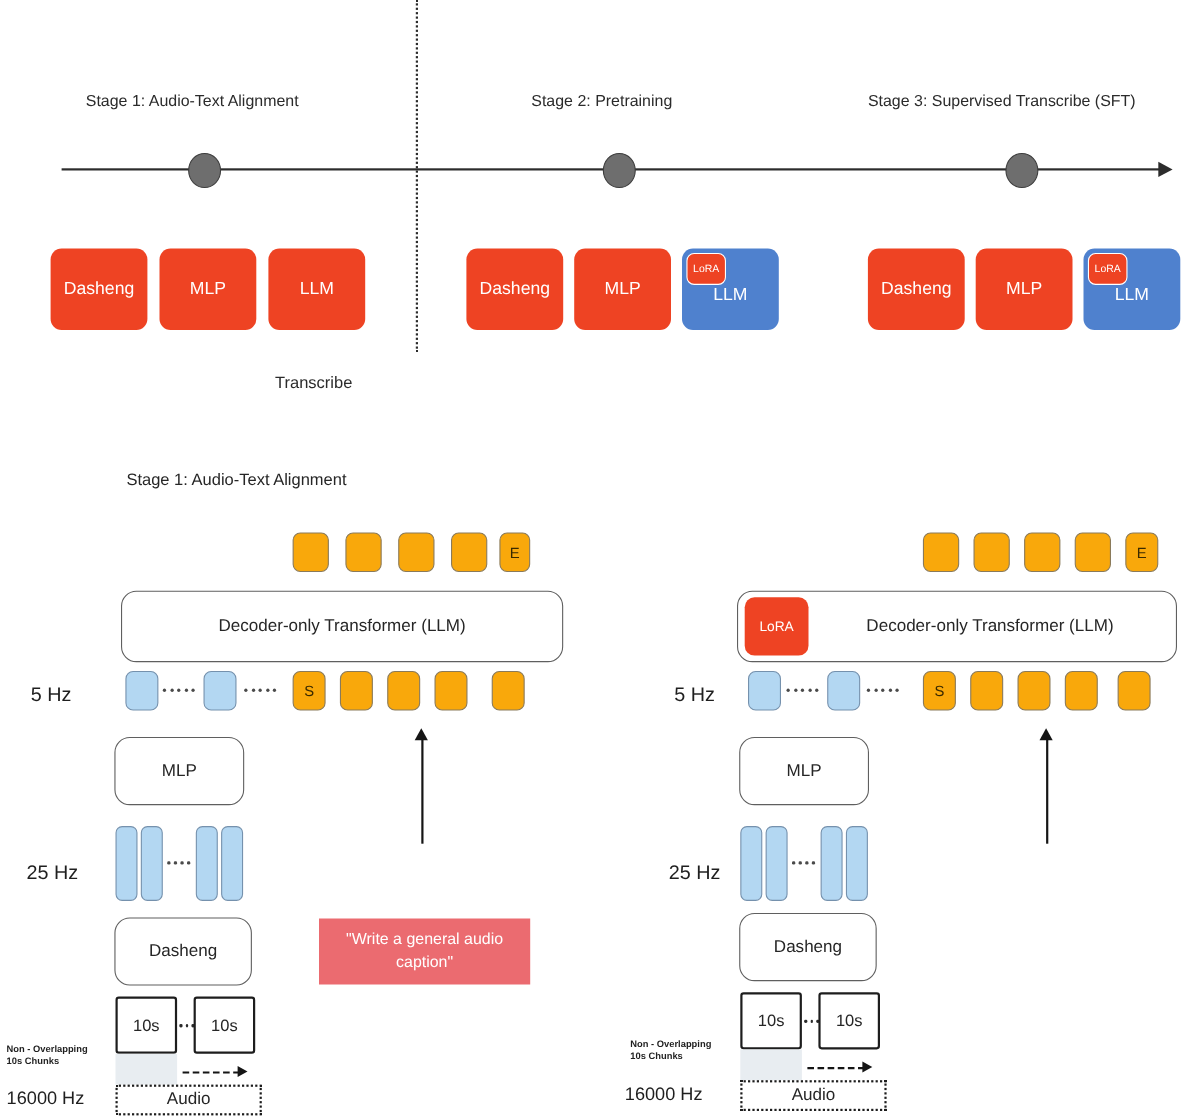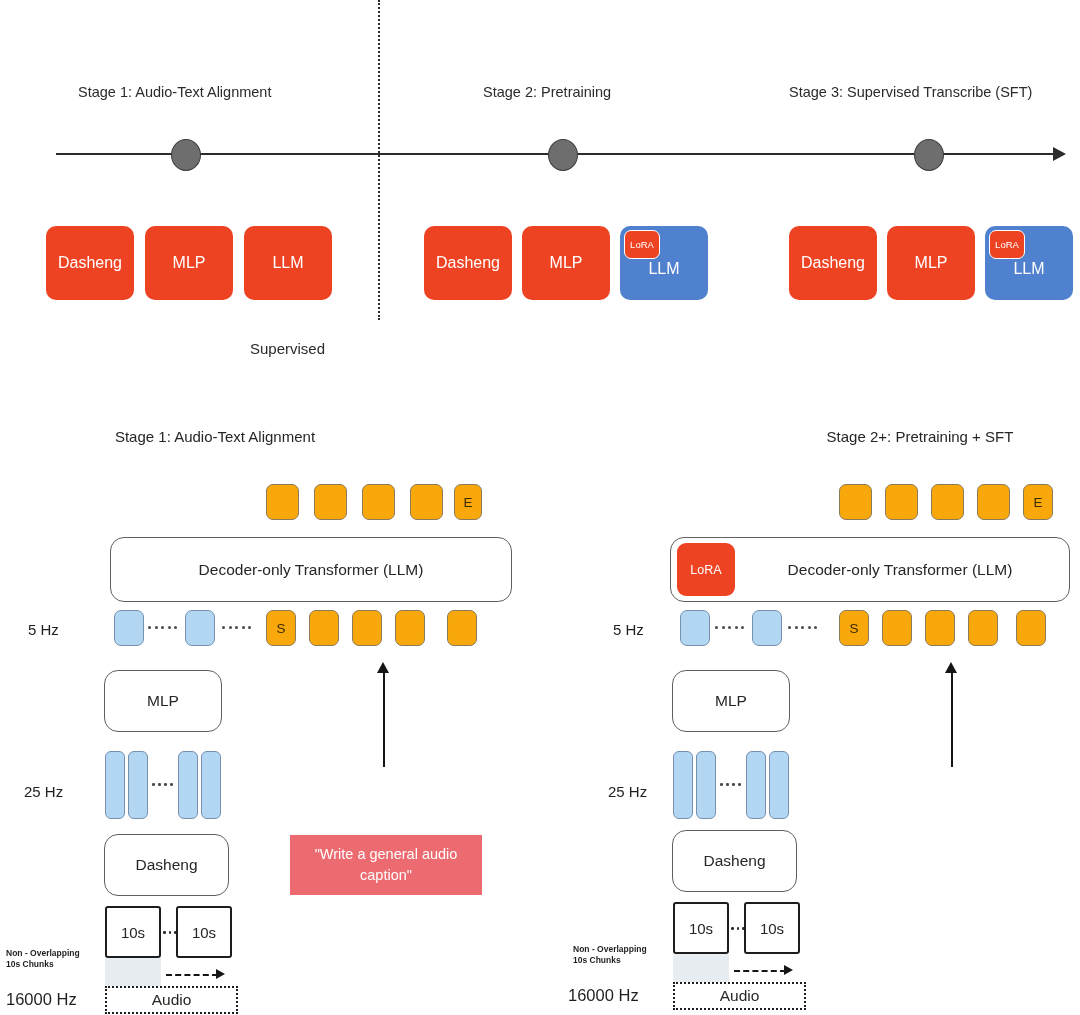--- a/index.html
+++ b/index.html
@@ -25,21 +25,21 @@
   
   .diag-title{font-size:15px;color:#262626;white-space:nowrap;text-align:center;}
   .tok{border-radius:7px;border:1.4px solid #8c8c8c;box-sizing:border-box;font-size:13.5px;color:#3a2a00;
        display:flex;align-items:center;justify-content:center;}
   .tok.orange{background:#F9A80B;border-color:#8a7a5a;}
   .tok.blue{background:#B3D7F2;border-color:#7591ad;}
   .bar.blue{background:#B3D7F2;border:1.4px solid #7591ad;border-radius:6px;box-sizing:border-box;}
   .wbox{background:#ffffff;border:1.4px solid #5f5f5f;border-radius:14px;box-sizing:border-box;
         display:flex;align-items:center;justify-content:center;font-size:15.5px;color:#262626;}
   .wbox.sq{border-radius:3px;border:2.2px solid #1d1d1d;font-size:15px;}
-  .hz{font-size:15px;color:#1f1f1f;white-space:nowrap;}
+  .hz{font-size:18px;color:#1f1f1f;white-space:nowrap;}
   .hz.big{font-size:16.5px;}
   .tiny{font-size:8.5px;color:#1f1f1f;line-height:1.32;white-space:nowrap;font-weight:bold;}
   .dots{display:flex;align-items:center;gap:3.5px;}
   .dots i{display:block;width:3px;height:3px;border-radius:50%;background:#4a4a4a;}
   .dots.small i{width:2.6px;height:2.6px;}
   .prompt{color:#ffffff;font-size:14.5px;line-height:1.42;padding:0 10px;box-sizing:border-box;
           display:flex;align-items:center;justify-content:center;text-align:center;}
   .prompt.pink{background:#EB6B70;}
   .prompt.gray{background:#6A6A6A;}
   .uparrow-stem{background:#151515;width:1.8px;}
@@ -74,21 +74,21 @@
   <div class="abs mod red" style="left:46px;top:226px;width:88px;height:74px;">
     <span class="mod-label">Dasheng</span>
   </div>
   <div class="abs mod red" style="left:145px;top:226px;width:88px;height:74px;">
     <span class="mod-label">MLP</span>
   </div>
   <div class="abs mod red" style="left:244px;top:226px;width:88px;height:74px;">
     <span class="mod-label">LLM</span>
   </div>
 
-  <div class="abs init-label" style="left:250px;top:340px;">Supervised</div>
+  <div class="abs init-label" style="left:250px;top:340px;">Transcribe</div>
 
   <div class="abs mod red" style="left:424px;top:226px;width:88px;height:74px;">
     <span class="mod-label">Dasheng</span>
   </div>
   <div class="abs mod red" style="left:522px;top:226px;width:88px;height:74px;">
     <span class="mod-label">MLP</span>
   </div>
   <div class="abs mod blue" style="left:620px;top:226px;width:88px;height:74px;">
     <span class="lora-badge">LoRA</span>
     <span class="mod-label" style="top:58%;">LLM</span>
@@ -192,21 +192,20 @@
   <div class="abs uparrow-stem" style="left:383px;top:262px;height:95px;"></div>
   <div class="abs uparrow-head" style="left:377px;top:252px;"></div>
 
   <div class="abs prompt pink" style="left:290px;top:425px;width:192px;height:60px;">
     <span>"Write a general audio caption"</span>
   </div>
 </div>
 
 <div class="abs" style="left:540px;top:410px;width:540px;height:605px;">
 
-  <div class="abs diag-title" style="left:230px;width:300px;top:18px;">Stage 2+: Pretraining + SFT</div>
 
   <div class="abs tok orange" style="left:299px;top:74px;width:33px;height:36px;"></div>
   <div class="abs tok orange" style="left:345px;top:74px;width:33px;height:36px;"></div>
   <div class="abs tok orange" style="left:391px;top:74px;width:33px;height:36px;"></div>
   <div class="abs tok orange" style="left:437px;top:74px;width:33px;height:36px;"></div>
   <div class="abs tok orange" style="left:483px;top:74px;width:30px;height:36px;">E</div>
 
   <div class="abs wbox" style="left:130px;top:127px;width:400px;height:65px;">
     <span style="margin-left:60px;">Decoder-only Transformer (LLM)</span>
   </div>

